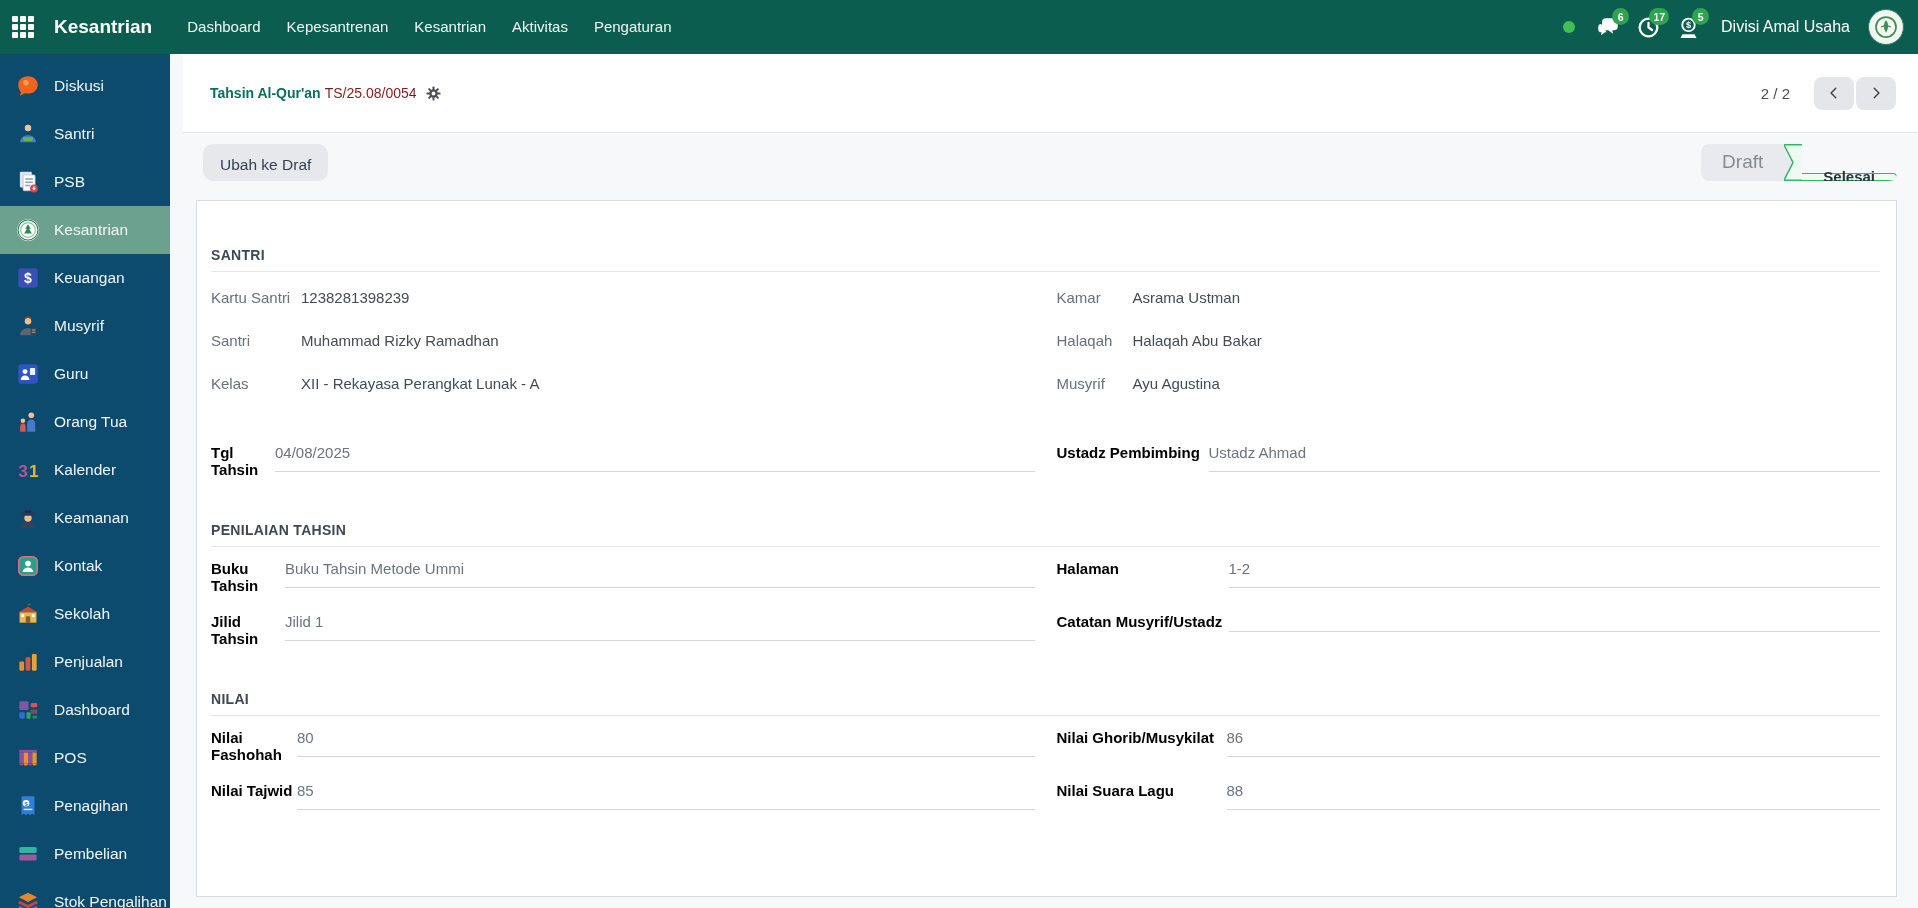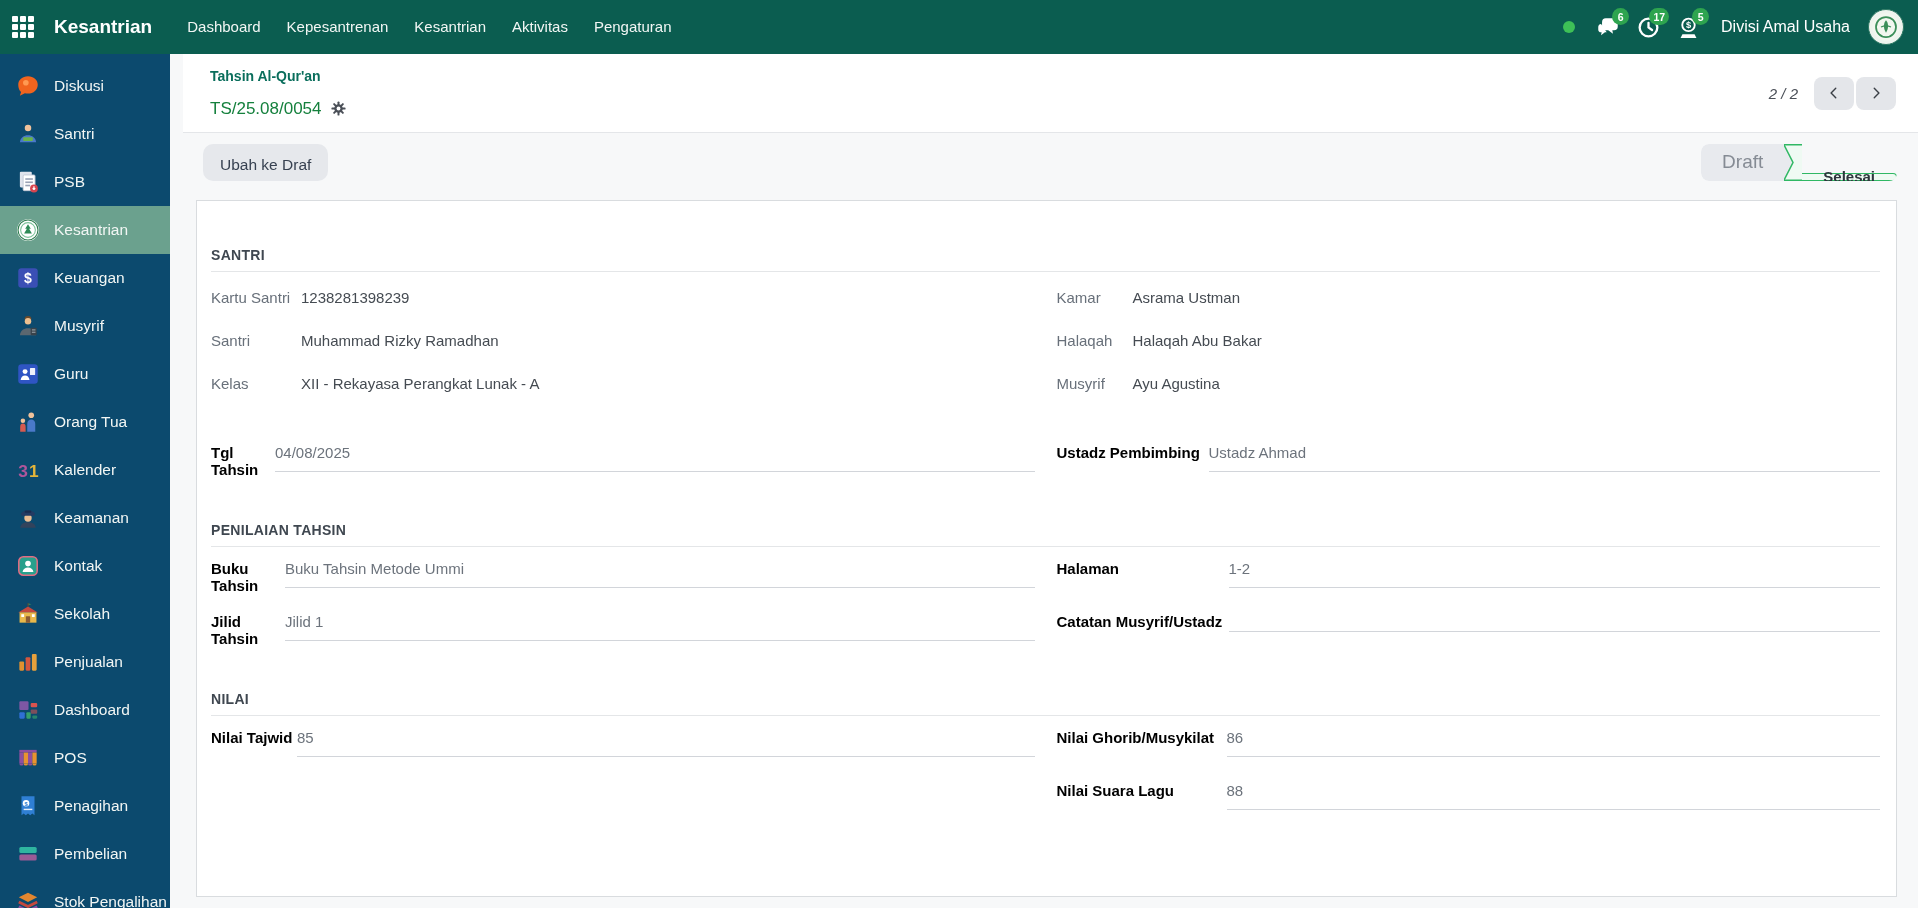--- a/index.html
+++ b/index.html
@@ -29,26 +29,26 @@
     background:#0c4a6e; padding-top:8px; overflow:hidden; z-index:5; }
   .sb-item { height:48px; display:flex; align-items:center; padding-left:14px; cursor:pointer; color:#f2f6f4; }
   .sb-item.active { background:#6ba18e; }
   .sb-ico { width:27px; height:27px; display:flex; align-items:center; justify-content:center; margin-right:13px; flex-shrink:0; }
   .sb-label { font-size:15.5px; white-space:nowrap; }
 
   
   .main { margin-left:183px; padding-top:54px; }
   .control-panel { background:#fff; height:79px; display:flex; align-items:center;
     justify-content:space-between; padding:0 22px 0 27px; border-bottom:1px solid #e4e6e9; }
-  .bc-block { display:flex; flex-direction:column; justify-content:center; gap:15px; }
+  .bc-block { display:flex; flex-direction:row; justify-content:center; gap:4px; }
   .bc-link { color:#0a6e5c; font-size:14px; font-weight:700; cursor:pointer; }
   .doc-row { display:flex; align-items:center; gap:8px; }
-  .doc-name { color:#15803d; font-size:17px; }
+  .doc-name { color:#7f1d1d; font-size:14px; }
   .gear-btn { display:flex; align-items:center; cursor:pointer; }
-  .pager { display:flex; align-items:center; gap:16px;font-style:italic; }
+  .pager { display:flex; align-items:center; gap:24px; }
   .pager-text { font-size:15px; color:#4a4f57; }
   .pager-btns { display:flex; gap:2px; }
   .pager-btn { width:40px; height:33px; background:#e4e6ea; border:none; border-radius:8px;
     display:flex; align-items:center; justify-content:center; cursor:pointer; }
 
   
   .action-row { background:#f7f8f9; height:58px; display:flex; align-items:center;
     justify-content:space-between; padding:0 21px 0 20px; }
   .btn-secondary { background:#e6e8ec; color:#374151; border:none; border-radius:10px;
     height:37px; padding:12px 17px; font-size:15.5px; font-family:inherit; cursor:pointer; }
@@ -490,20 +490,24 @@
             <span class="flabel" style="width:172px">Catatan Musyrif/Ustadz</span>
             <span class="fvalue input"></span>
           </div>
         </div>
       </div>
 
       <div class="section-title">NILAI</div>
       <div class="fields-grid last">
         <div class="fcol">
           <div class="frow edit">
+            <span class="flabel" style="width:86px">Nilai Fashohah</span>
+            <span class="fvalue input">80</span>
+          </div>
+          <div class="frow edit">
             <span class="flabel" style="width:86px">Nilai Tajwid</span>
             <span class="fvalue input">85</span>
           </div>
         </div>
         <div class="fcol">
           <div class="frow edit">
             <span class="flabel" style="width:170px">Nilai Ghorib/Musykilat</span>
             <span class="fvalue input">86</span>
           </div>
           <div class="frow edit">

